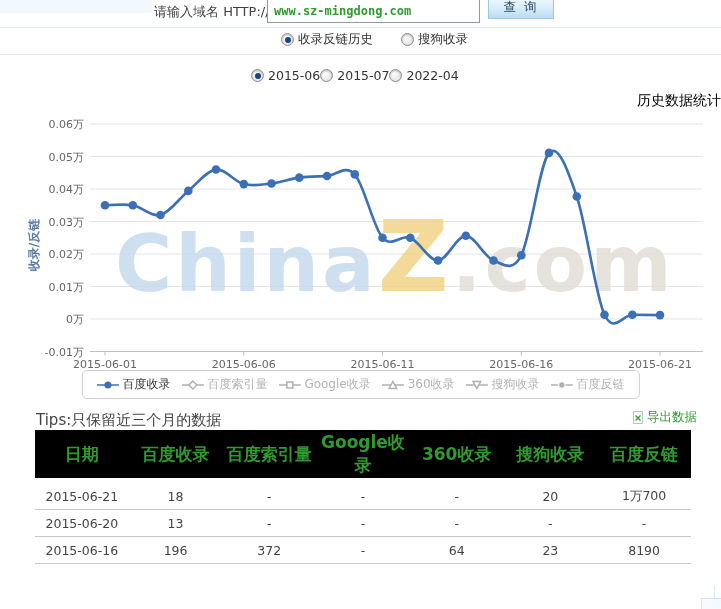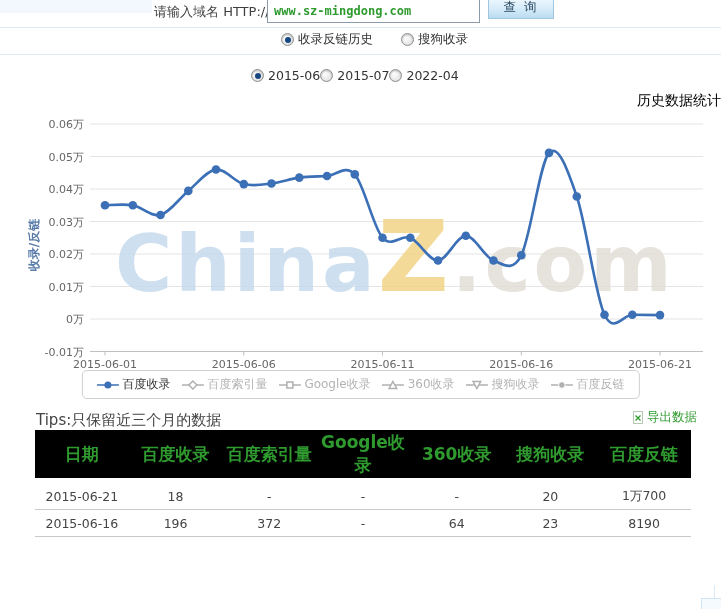--- a/index.html
+++ b/index.html
@@ -218,20 +218,29 @@
       <tr>
         <td>2015-06-21</td>
         <td>18</td>
         <td>-</td>
         <td>-</td>
         <td>-</td>
         <td>20</td>
         <td>1万700</td>
       </tr>
       <tr>
+        <td>2015-06-20</td>
+        <td>13</td>
+        <td>-</td>
+        <td>-</td>
+        <td>-</td>
+        <td>-</td>
+        <td>-</td>
+      </tr>
+      <tr>
         <td>2015-06-16</td>
         <td>196</td>
         <td>372</td>
         <td>-</td>
         <td>64</td>
         <td>23</td>
         <td>8190</td>
       </tr>
     </tbody>
 </table>

